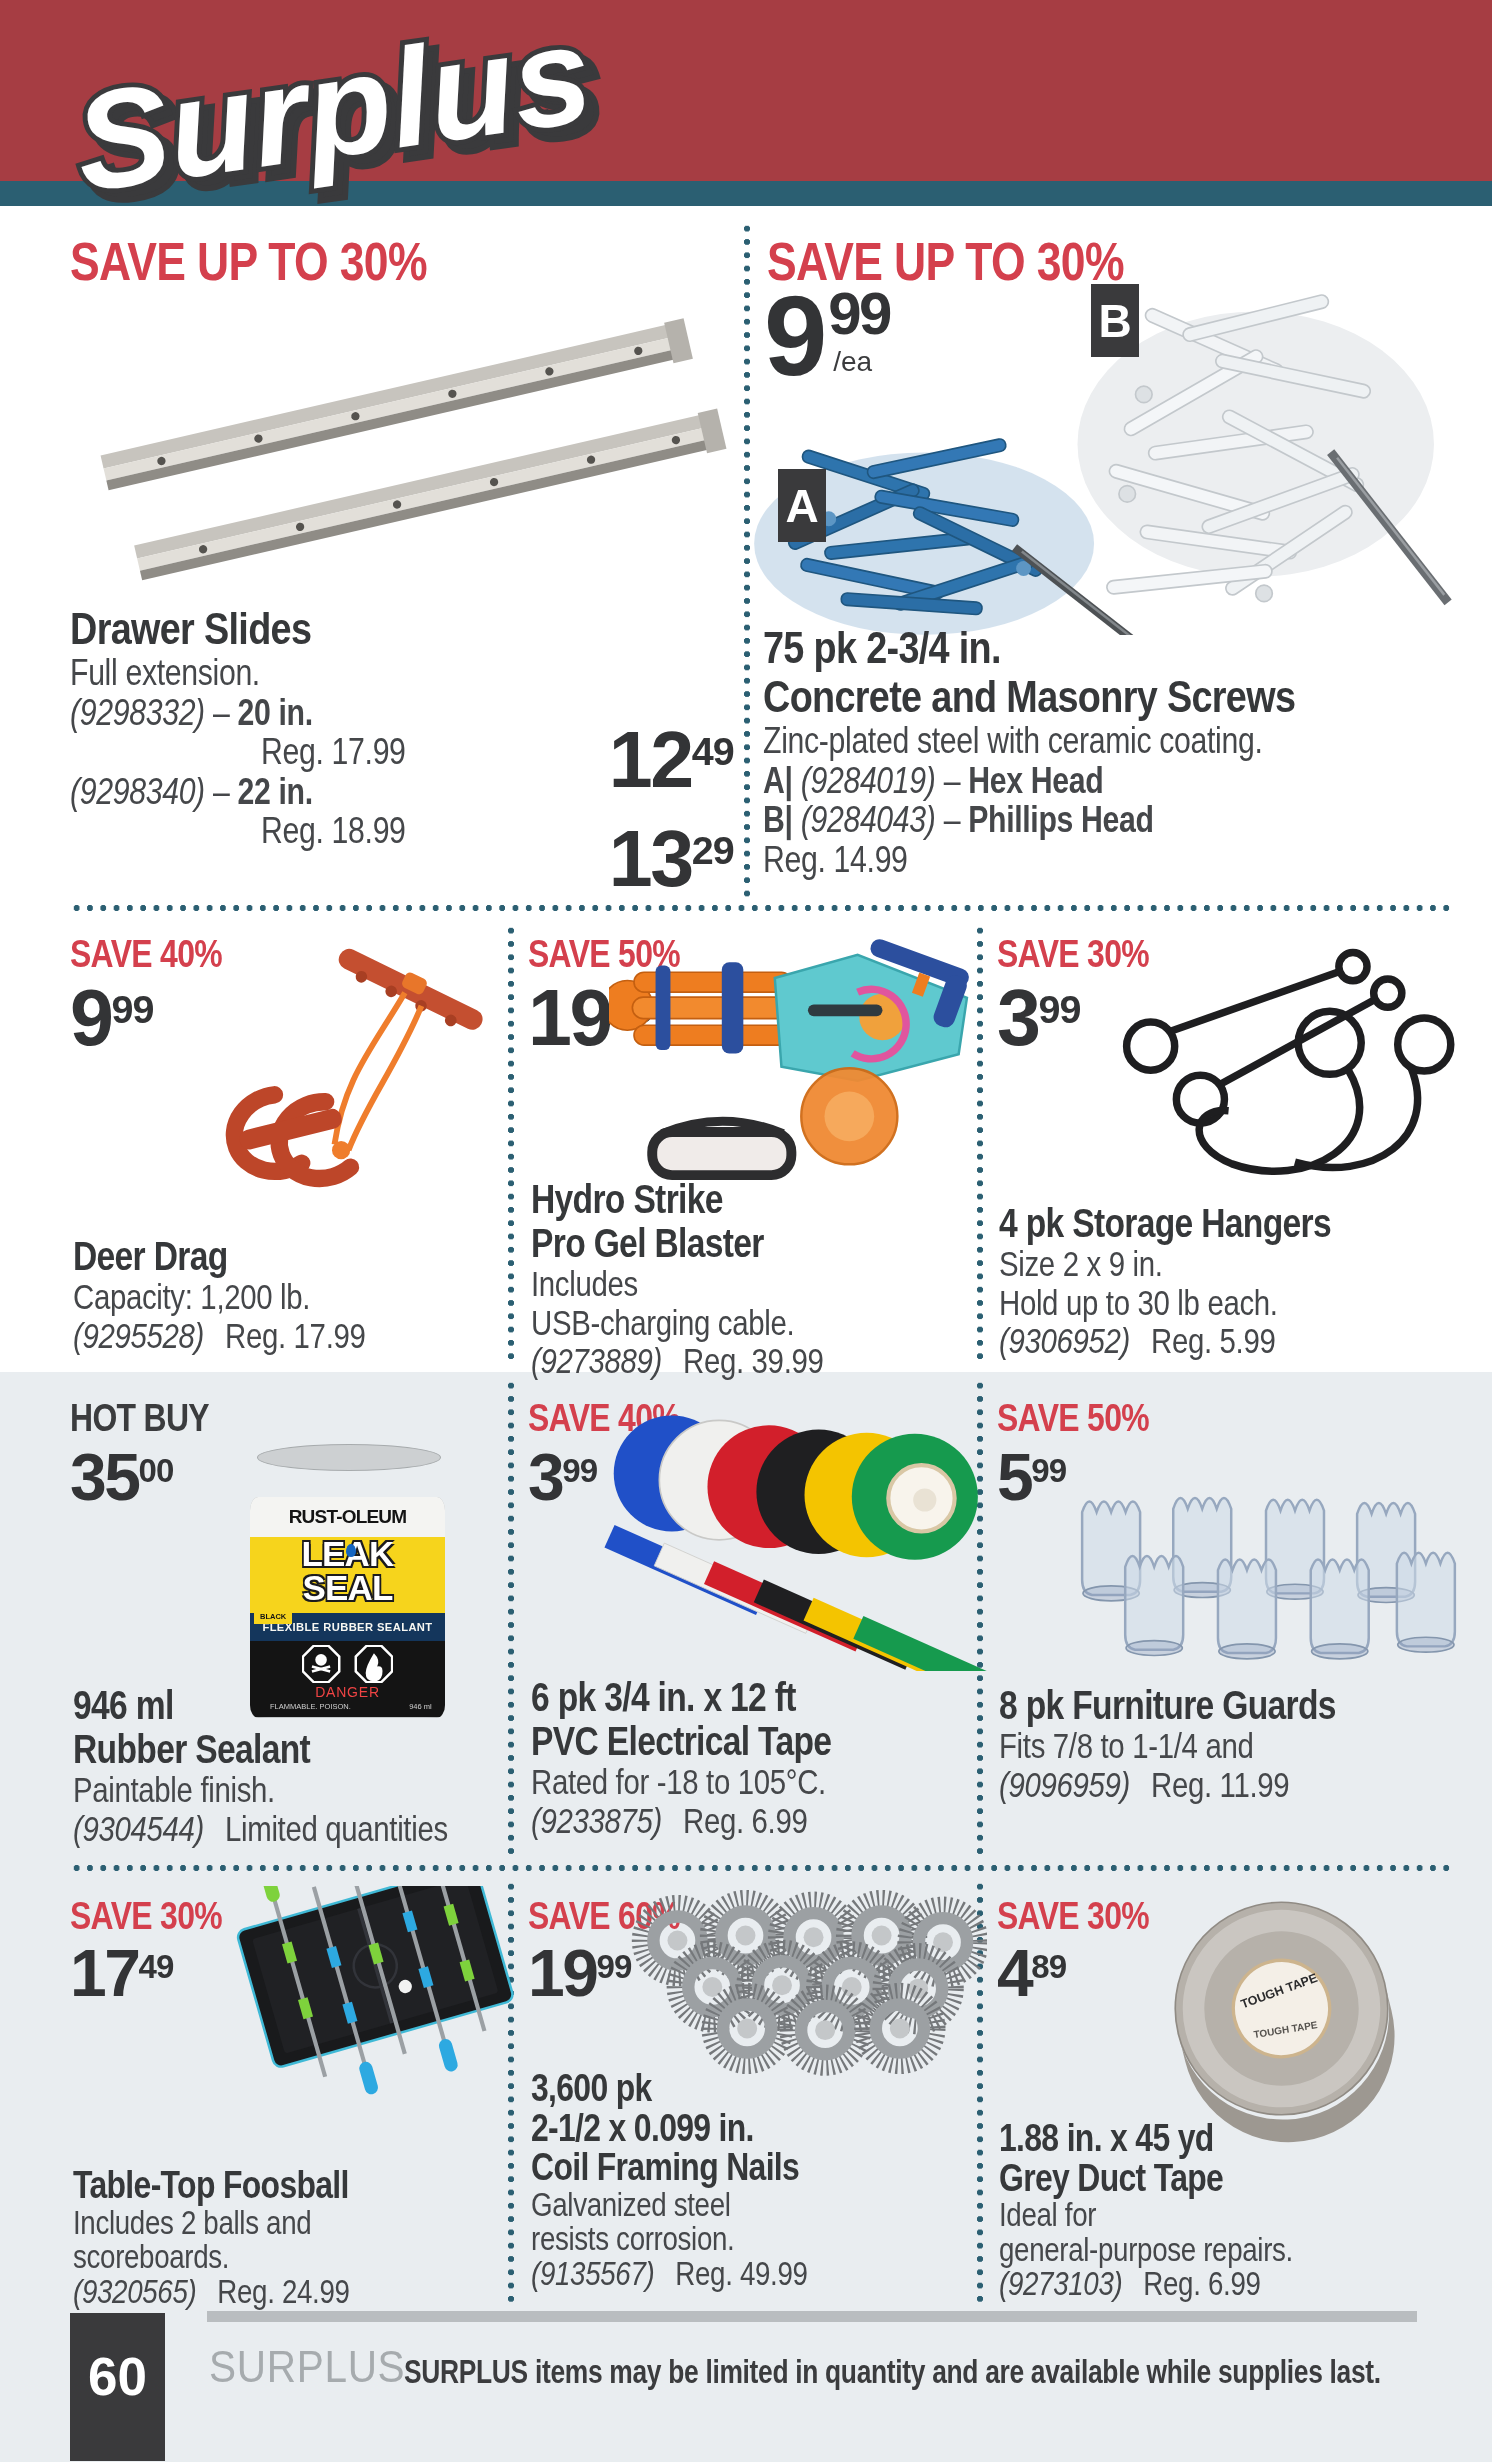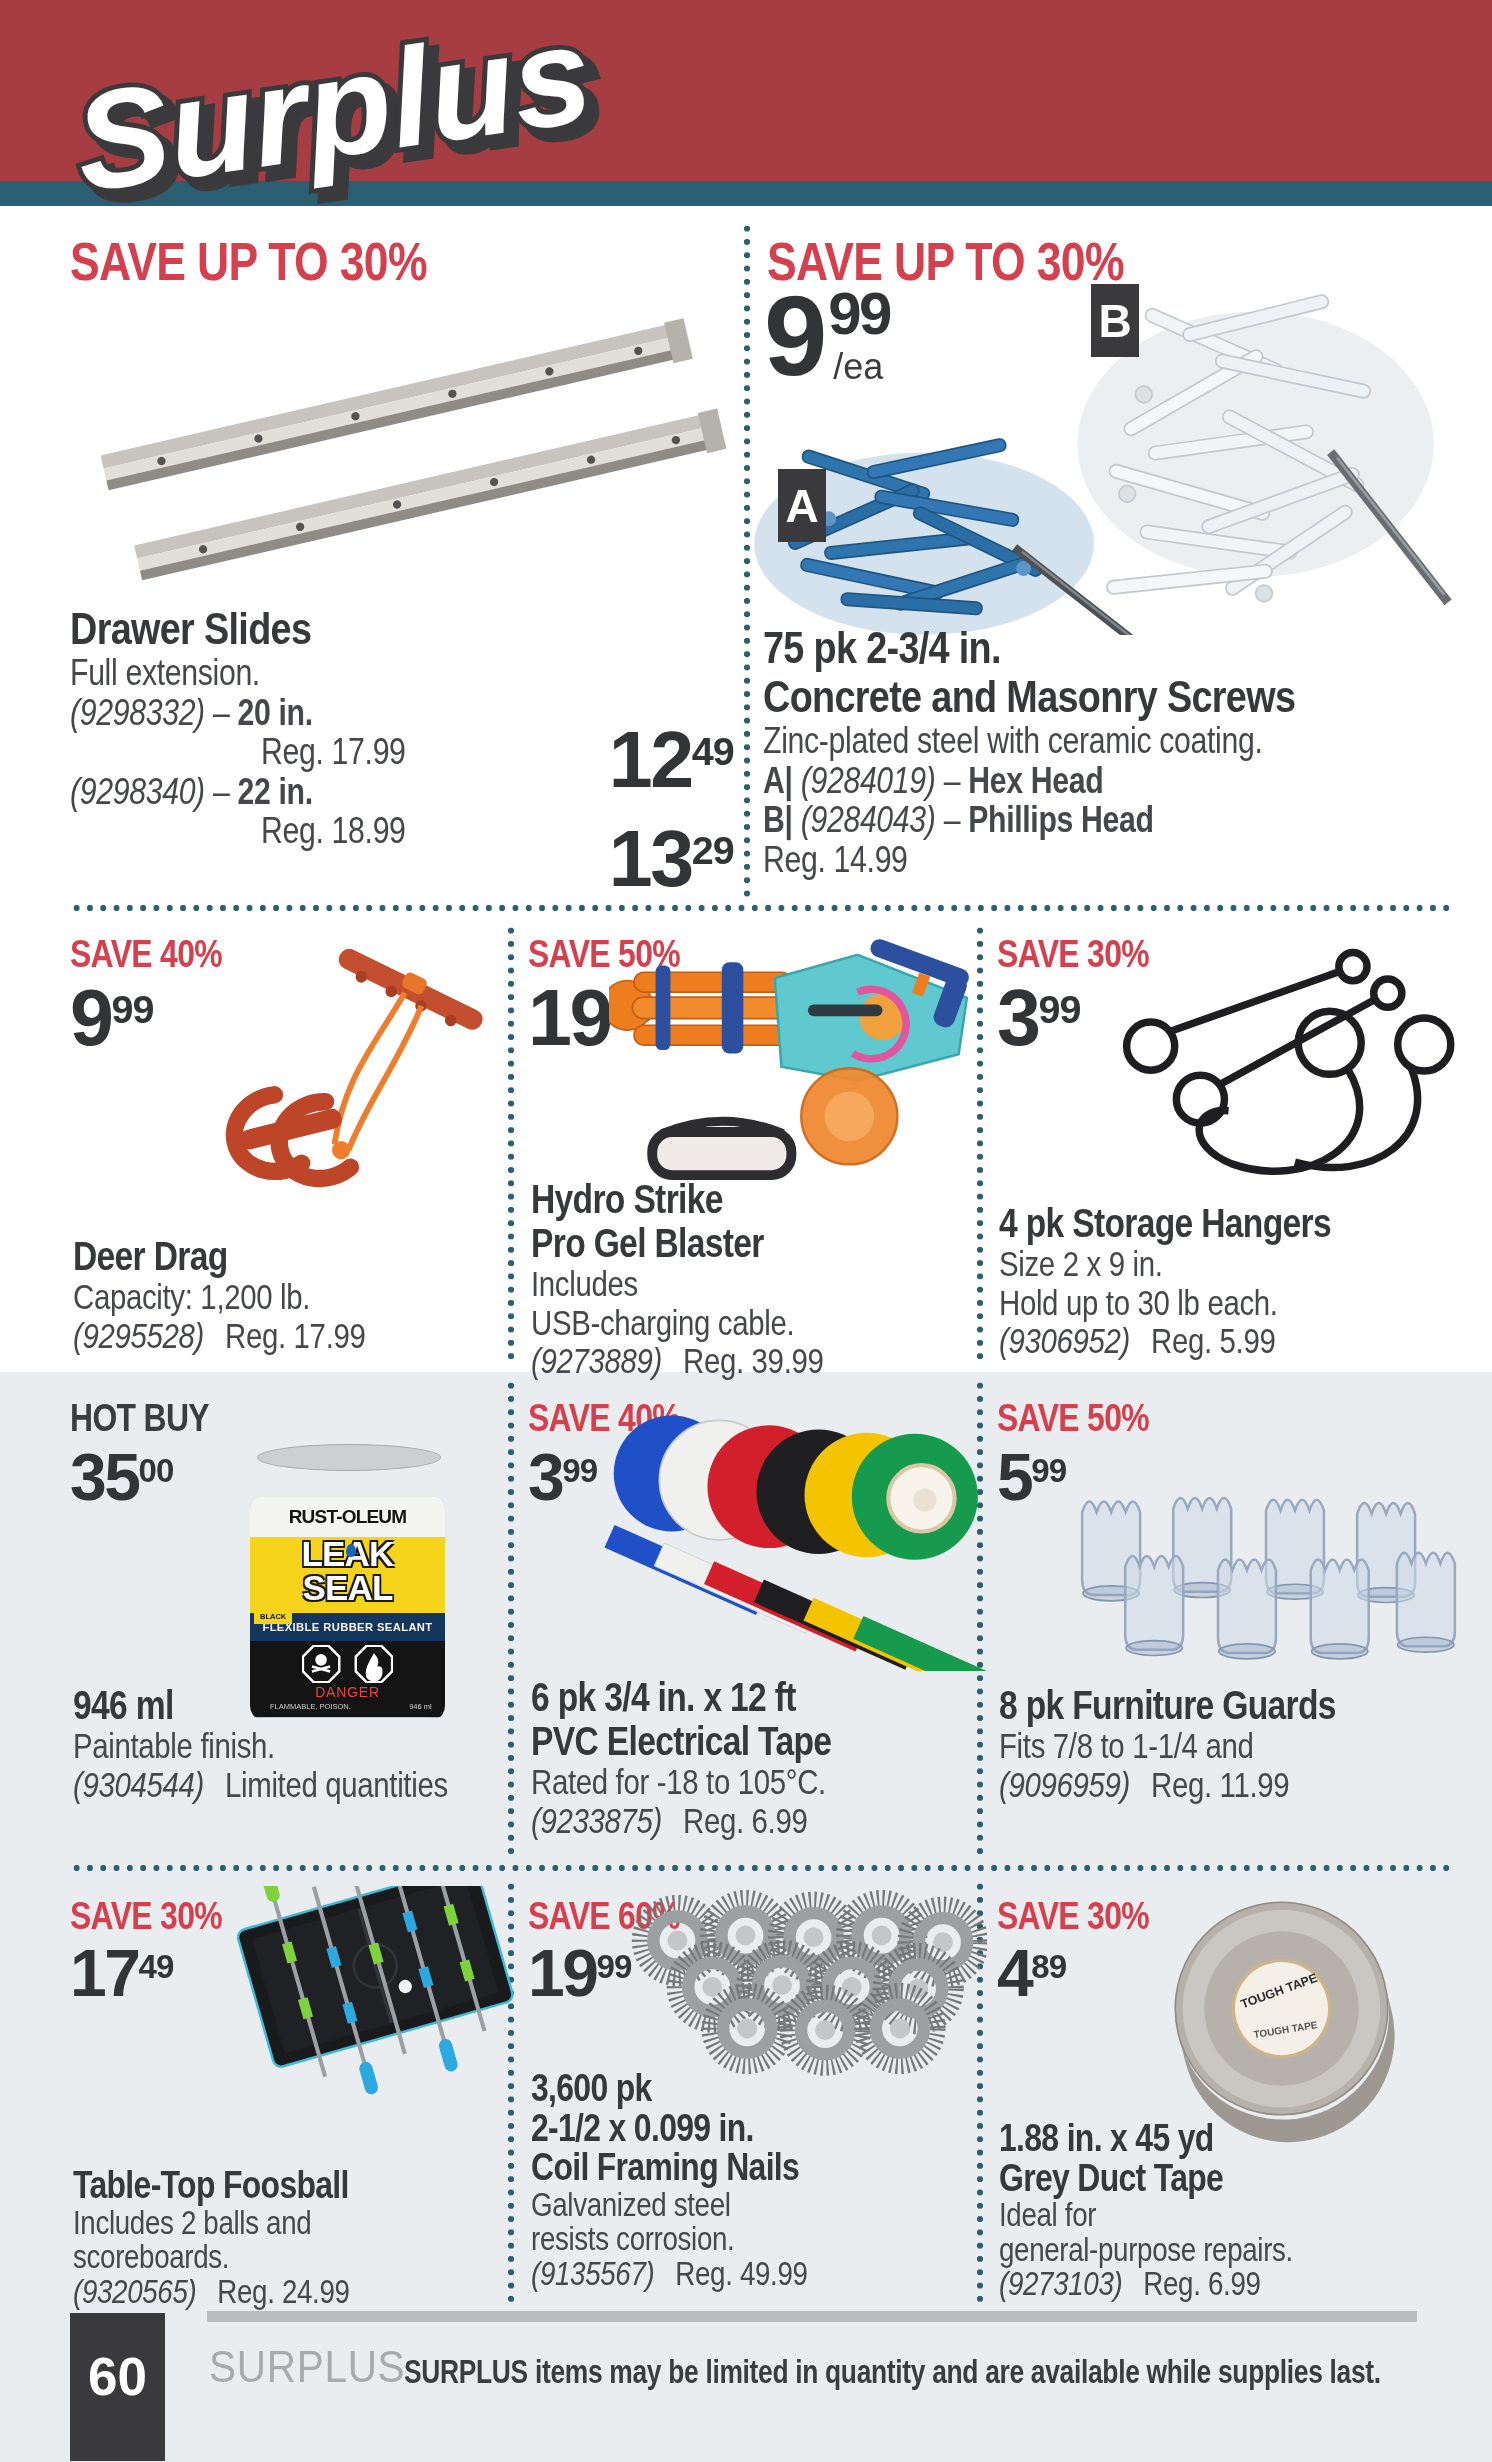--- a/index.html
+++ b/index.html
@@ -11,21 +11,21 @@
   
   .save{font-weight:700;color:#d4404d;letter-spacing:-0.8px;font-size:38px;line-height:1;}
   .save1{font-size:53px;}
   .hotbuy{color:#3b3c3e;}
   
   .price{font-weight:700;color:#333436;letter-spacing:-2.5px;line-height:1;}
   .p-xl{font-size:114px;}
   .p-l{font-size:79px;}
   .p-s{font-size:66px;}
   .c{font-size:.5em;vertical-align:.55em;letter-spacing:-0.8px;}
-  .unit{font-size:36px;font-weight:400;color:#3b3c3e;letter-spacing:0;}
+  .unit{font-size:28px;font-weight:400;color:#3b3c3e;letter-spacing:0;}
   
   .ln{white-space:nowrap;}
   .ti{font-weight:700;color:#36383a;letter-spacing:-0.8px;}
   .ti1{font-size:45px;line-height:1.09;}
   .ti2{font-size:40px;line-height:1.1;}
   .ti3{font-size:38px;line-height:1.04;}
   .bo{color:#45474a;letter-spacing:-0.4px;}
   .bo1{font-size:36px;line-height:1.1;}
   .bo2{font-size:35px;line-height:1.1;}
   .bo3{font-size:33px;line-height:1.05;}
@@ -326,20 +326,21 @@
           </svg>
           <div class="danger">DANGER</div>
           <div class="dsub">FLAMMABLE. POISON.</div>
           <div class="dsize">946 ml</div>
         </div>
         <div class="chip">BLACK</div>
       </div>
     </div>
     <div class="abs" style="left:73px;top:1683px;">
       <div class="ln"><span class="cx ti ti2">946 ml</span></div>
+      <div class="ln"><span class="cx ti ti2">Rubber Sealant</span></div>
       <div class="ln"><span class="cx bo bo2">Paintable finish.</span></div>
       <div class="ln"><span class="cx bo bo2"><span class="sk">(9304544)</span><span class="gap"></span><span>Limited quantities</span></span></div>
     </div>
   </section>
 
   <section>
     <div class="abs save cx" style="left:528px;top:1399px;">SAVE 40%</div>
     <div class="abs price p-s nw" style="left:528px;top:1444px;">
       <span>3</span><span class="c">99</span>
     </div>

